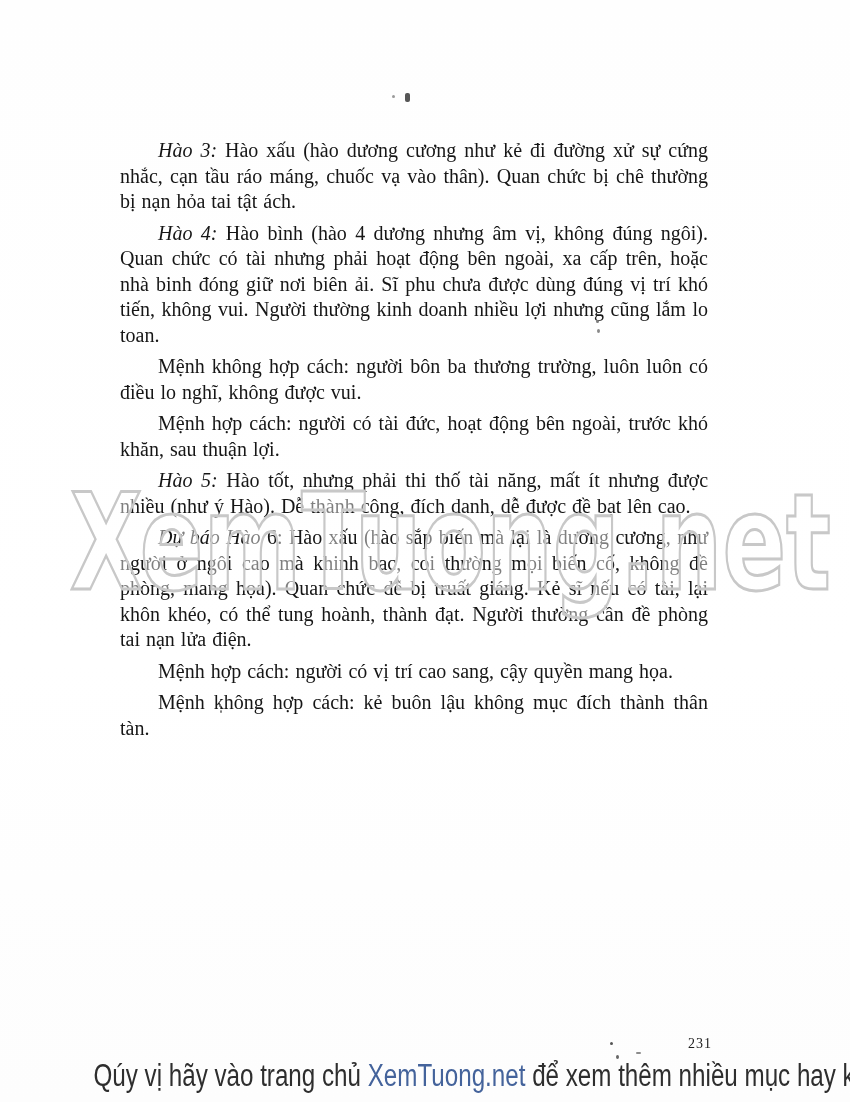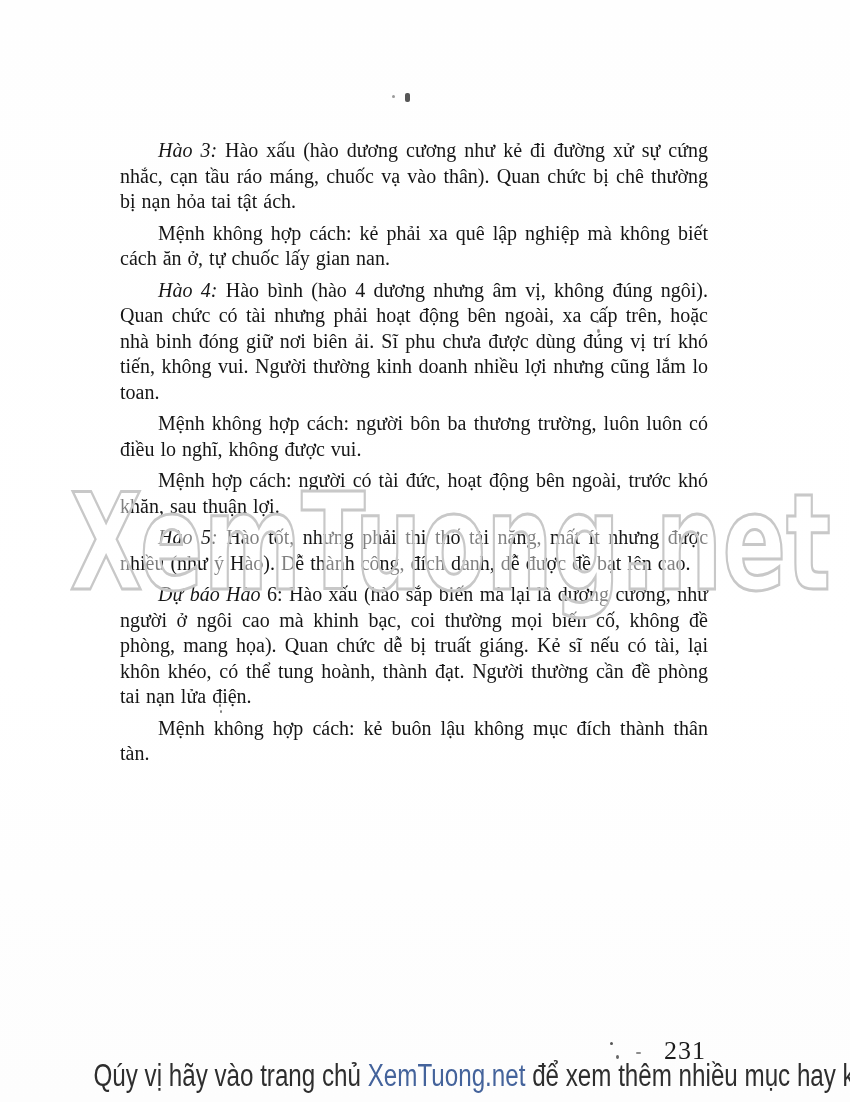--- a/index.html
+++ b/index.html
@@ -54,23 +54,23 @@
     -webkit-text-stroke: 3px var(--watermark-outline, #c8c8c8);
     text-stroke: 3px var(--watermark-outline, #c8c8c8);
     transform: scaleX(0.70);
     transform-origin: left center;
     pointer-events: none;
     user-select: none;
   }
   
   .page-number {
     position: absolute;
-    left: 664px;
+    left: 688px;
     top: 1036px;
-    font-size: 26px;
+    font-size: 14px;
     letter-spacing: 1px;
     color: #1c1c1c;
     z-index: 2;
   }
   
   .footer {
     position: absolute;
     left: 0;
     top: 1054px;
     width: 850px;
@@ -106,26 +106,26 @@
   .s8 { left: 616px; top: 1055px; width: 3px; height: 4px; background:#666; }
   .s9 { left: 636px; top: 1052px; width: 5px; height: 2px; border-radius:1px; background:#8c8c8c; }
 </style>
 </head>
 <body>
 
 <div class="scan-page">
 
   <div class="body-text" id="paragraphs">
       <p class="para"><em class="lead">Hào 3:</em><span> Hào xấu (hào dương cương như kẻ đi đường xử sự cứng nhắc, cạn tầu ráo máng, chuốc vạ vào thân). Quan chức bị chê thường bị nạn hỏa tai tật ách.</span></p>
-      <p class="para"><span>Mệnh không hợp cách: kẻ phải xa quê lập nghiệp mà không biết cách ăn ở, tự chuốc lấy gian nan.</span></p>
       <p class="para"><em class="lead">Hào 4:</em><span> Hào bình (hào 4 dương nhưng âm vị, không đúng ngôi). Quan chức có tài nhưng phải hoạt động bên ngoài, xa cấp trên, hoặc nhà binh đóng giữ nơi biên ải. Sĩ phu chưa được dùng đúng vị trí khó tiến, không vui. Người thường kinh doanh nhiều lợi nhưng cũng lắm lo toan.</span></p>
       <p class="para"><span>Mệnh không hợp cách: người bôn ba thương trường, luôn luôn có điều lo nghĩ, không được vui.</span></p>
       <p class="para"><span>Mệnh hợp cách: người có tài đức, hoạt động bên ngoài, trước khó khăn, sau thuận lợi.</span></p>
       <p class="para"><em class="lead">Hào 5:</em><span> Hào tốt, nhưng phải thi thố tài năng, mất ít nhưng được nhiều (như ý Hào). Dễ thành công, đích danh, dễ được đề bạt lên cao.</span></p>
       <p class="para"><em class="lead">Dự báo Hào</em><span> 6: Hào xấu (hào sắp biến mà lại là dương cương, như người ở ngôi cao mà khinh bạc, coi thường mọi biến cố, không đề phòng, mang họa). Quan chức dễ bị truất giáng. Kẻ sĩ nếu có tài, lại khôn khéo, có thể tung hoành, thành đạt. Người thường cần đề phòng tai nạn lửa điện.</span></p>
+      <p class="para"><span>Mệnh hợp cách: người có vị trí cao sang, cậy quyền mang họa.</span></p>
       <p class="para"><span>Mệnh không hợp cách: kẻ buôn lậu không mục đích thành thân tàn.</span></p>
     </div>
 
   <div class="watermark">XemTuong.net</div>
 
   <div class="speck s1"></div>
   <div class="speck s2"></div>
   <div class="speck s3"></div>
   <div class="speck s4"></div>
   <div class="speck s5"></div>

